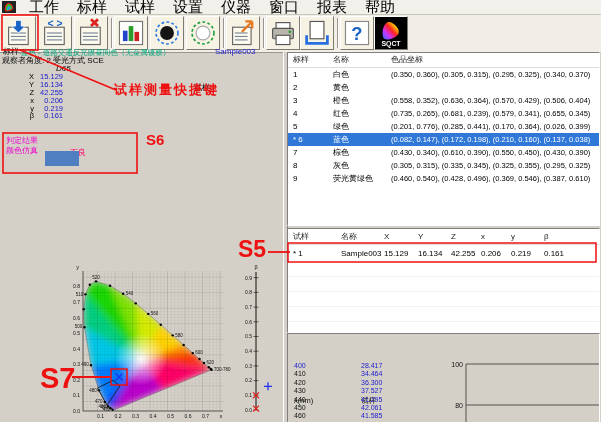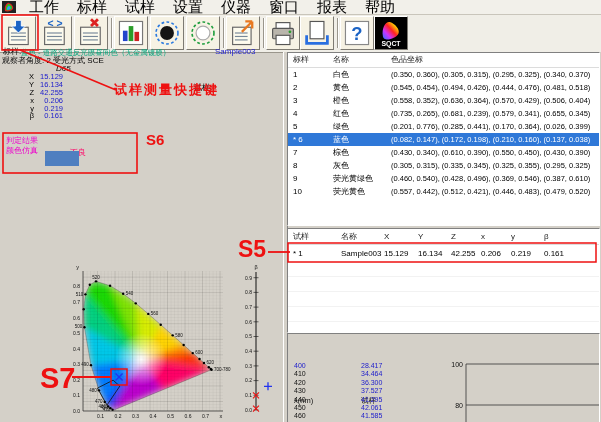--- a/index.html
+++ b/index.html
@@ -382,21 +382,20 @@
       </div>
       <div id="std-rows">
           <div class="trow">
             <span class="tc sc-id">1</span>
             <span class="tc sc-name">白色</span>
             <span class="tc sc-coords">(0.350, 0.360), (0.305, 0.315), (0.295, 0.325), (0.340, 0.370)</span>
           </div>
           <div class="trow">
             <span class="tc sc-id">2</span>
             <span class="tc sc-name">黄色</span>
-            <span class="tc sc-coords">(0.545, 0.454), (0.494, 0.426), (0.444, 0.476), (0.481, 0.518)</span>
           </div>
           <div class="trow">
             <span class="tc sc-id">3</span>
             <span class="tc sc-name">橙色</span>
             <span class="tc sc-coords">(0.558, 0.352), (0.636, 0.364), (0.570, 0.429), (0.506, 0.404)</span>
           </div>
           <div class="trow">
             <span class="tc sc-id">4</span>
             <span class="tc sc-name">红色</span>
             <span class="tc sc-coords">(0.735, 0.265), (0.681, 0.239), (0.579, 0.341), (0.655, 0.345)</span>
@@ -418,25 +417,20 @@
           </div>
           <div class="trow">
             <span class="tc sc-id">8</span>
             <span class="tc sc-name">灰色</span>
             <span class="tc sc-coords">(0.305, 0.315), (0.335, 0.345), (0.325, 0.355), (0.295, 0.325)</span>
           </div>
           <div class="trow">
             <span class="tc sc-id">9</span>
             <span class="tc sc-name">荧光黄绿色</span>
             <span class="tc sc-coords">(0.460, 0.540), (0.428, 0.496), (0.369, 0.546), (0.387, 0.610)</span>
-          </div>
-          <div class="trow">
-            <span class="tc sc-id">10</span>
-            <span class="tc sc-name">荧光黄色</span>
-            <span class="tc sc-coords">(0.557, 0.442), (0.512, 0.421), (0.446, 0.483), (0.479, 0.520)</span>
           </div>
         </div>
     </div>
 
     <div class="panel" style="left:0;top:176px;width:311px;height:103px;">
       <div class="smp-head">
         <span class="tc mc0">试样</span>
         <span class="tc mc1">名称</span>
         <span class="tc mc2">X</span>
         <span class="tc mc3">Y</span>

